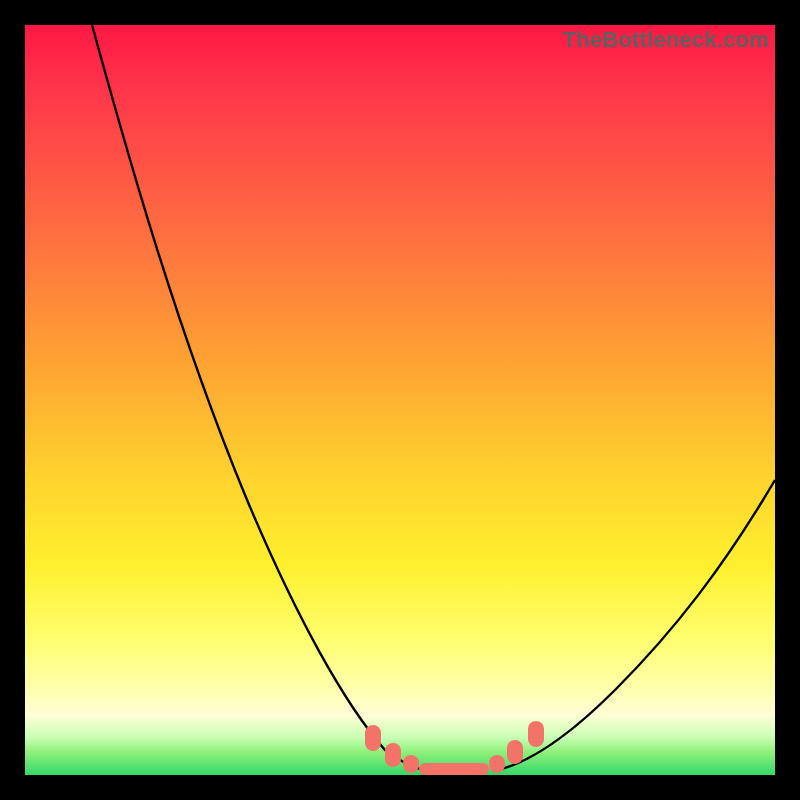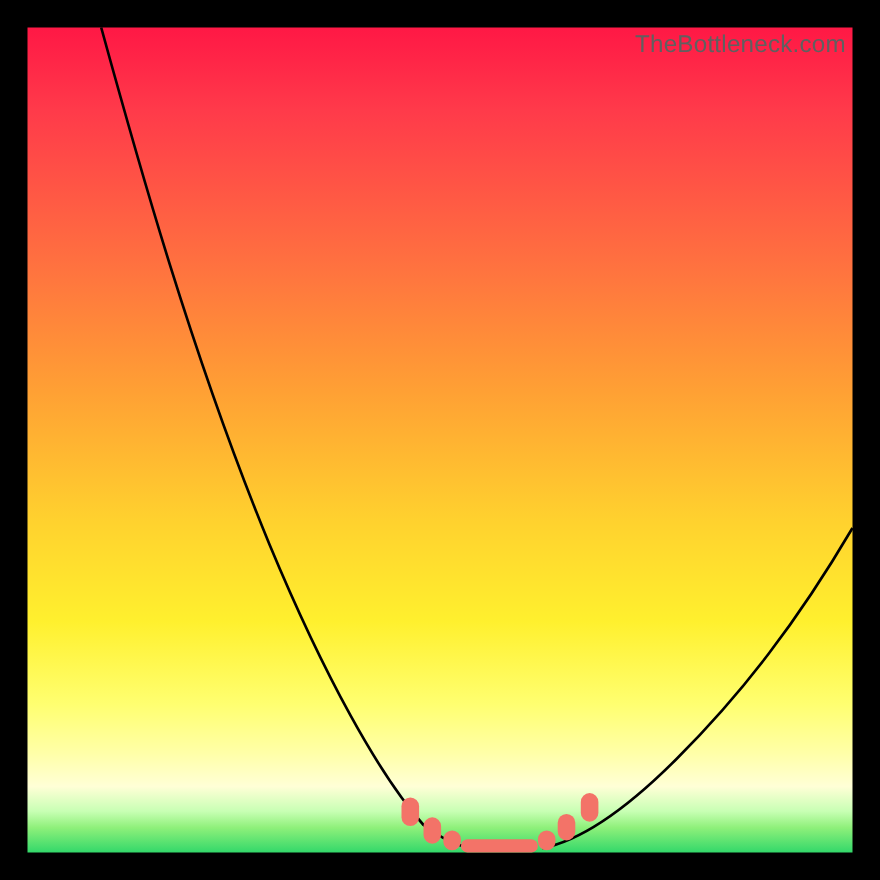--- a/index.html
+++ b/index.html
@@ -38,21 +38,21 @@
       #c8ffb4 95%,
       #8ef07a 97%,
       #33d86a 100%
     );
   }
   .watermark {
     position: absolute;
     top: 2px;
     right: 6px;
     font-size: 22px;
-    font-weight: 400;
+    font-weight: 700;
     color: #606060;
     letter-spacing: 0.2px;
     user-select: none;
   }
   svg.curves {
     position: absolute;
     left: 0; top: 0;
     width: 750px;
     height: 750px;
     overflow: visible;

